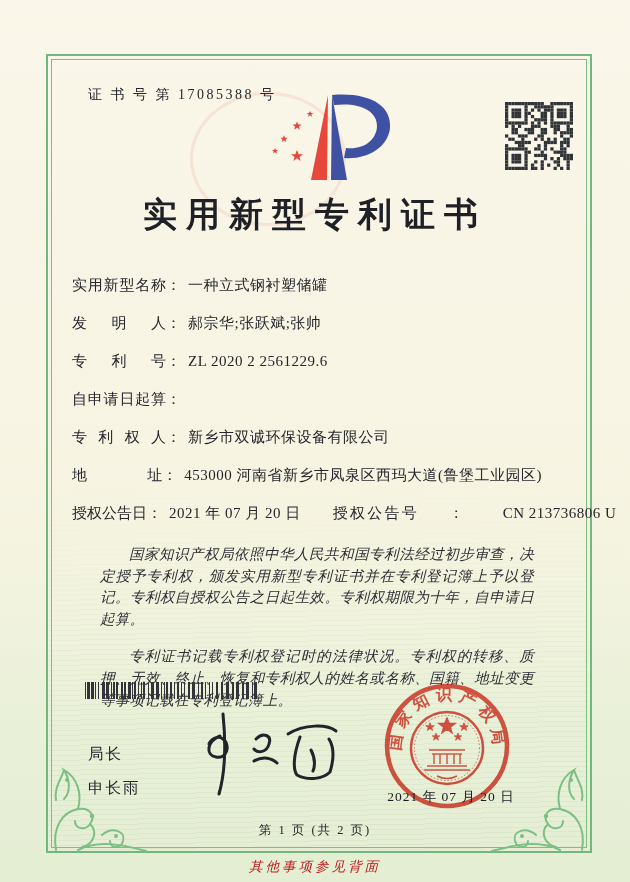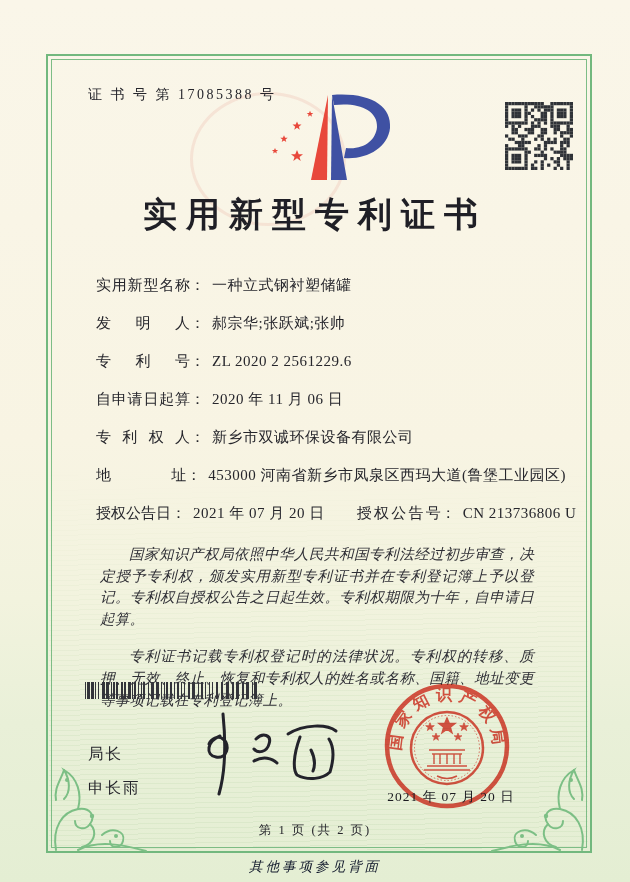--- a/index.html
+++ b/index.html
@@ -28,45 +28,45 @@
   }
   .watermark{
     position:absolute;left:190px;top:92px;width:150px;height:128px;border-radius:50%;
     border:3px solid rgba(228,118,108,0.14);
   }
   .cert-no{position:absolute;left:88px;top:86px;font-size:14px;letter-spacing:2.5px;}
   .title{
     position:absolute;left:0;right:0;top:192px;text-align:center;
     font-size:34px;font-weight:600;letter-spacing:9px;color:#1f1f26;
   }
-  .fields{position:absolute;left:96px;top:266px;width:470px;font-size:15px;}
+  .fields{position:absolute;left:72px;top:266px;width:470px;font-size:15px;}
   .frow{height:38px;display:flex;align-items:center;white-space:nowrap;}
   .flabel{display:inline-block;width:94px;text-align:justify;text-align-last:justify;}
   .colon{margin-right:7px;}
   .fvalue{letter-spacing:.5px;}
-  .pair2{margin-left:32px;display:flex;align-items:center;}
+  .pair2{margin-left:32px;display:flex;align-items:center;gap:32px;}
   .pair2 .flabel{width:84px;}
   .body-text{
     position:absolute;left:84px;top:528px;width:466px;
     font-size:14.5px;line-height:21.6px;font-style:italic;text-align:justify;
     letter-spacing:.3px;color:#2e2e35;
   }
   .body-text p{margin:16px;text-indent:2em;}
   #barcode{position:absolute;left:85px;top:682px;height:17px;display:flex;align-items:stretch;}
   #barcode div{height:100%;}
   .director{position:absolute;left:88px;top:744px;font-size:15.5px;letter-spacing:2px;}
   .director div{margin-bottom:13px;}
   .sig{position:absolute;left:182px;top:704px;}
   .seal{position:absolute;left:381px;top:680px;mix-blend-mode:multiply;opacity:.93;}
   .seal-date{
     position:absolute;left:383px;top:788px;width:136px;text-align:center;
     font-size:13.5px;letter-spacing:1px;color:#1c1c22;z-index:5;
   }
   .page-no{position:absolute;left:0;right:0;top:822px;text-align:center;font-size:12.5px;letter-spacing:2px;}
-  .back-note{position:absolute;left:0;right:0;top:858px;text-align:center;font-size:13.5px;font-style:italic;letter-spacing:3px;color:#0f172a;}
+  .back-note{position:absolute;left:0;right:0;top:858px;text-align:center;font-size:13.5px;font-style:italic;letter-spacing:3px;color:#b91c1c;}
   .flourish{position:absolute;width:104px;height:104px;}
   .flourish.bl{left:50px;top:752px;}
   .flourish.br{right:42px;top:752px;transform:scaleX(-1);}
   svg text{font-family:"Liberation Serif","DejaVu Serif",serif;}
 </style>
 </head>
 <body>
 
 <div class="frame"></div>
 <div class="guilloche"></div>
@@ -345,21 +345,20 @@
     <span class="fvalue">郝宗华;张跃斌;张帅</span>
   </div>
   <div class="frow">
     <span class="flabel">专利号</span>
       <span class="colon">：</span>
     <span class="fvalue">ZL 2020 2 2561229.6</span>
   </div>
   <div class="frow">
     <span class="flabel">自申请日起算</span>
       <span class="colon">：</span>
-    <span class="fvalue">2020 年 11 月 06 日</span>
   </div>
   <div class="frow">
     <span class="flabel">专利权人</span>
       <span class="colon">：</span>
     <span class="fvalue">新乡市双诚环保设备有限公司</span>
   </div>
   <div class="frow">
     <span class="flabel">地址</span>
       <span class="colon">：</span>
     <span class="fvalue">453000 河南省新乡市凤泉区西玛大道(鲁堡工业园区)</span>

